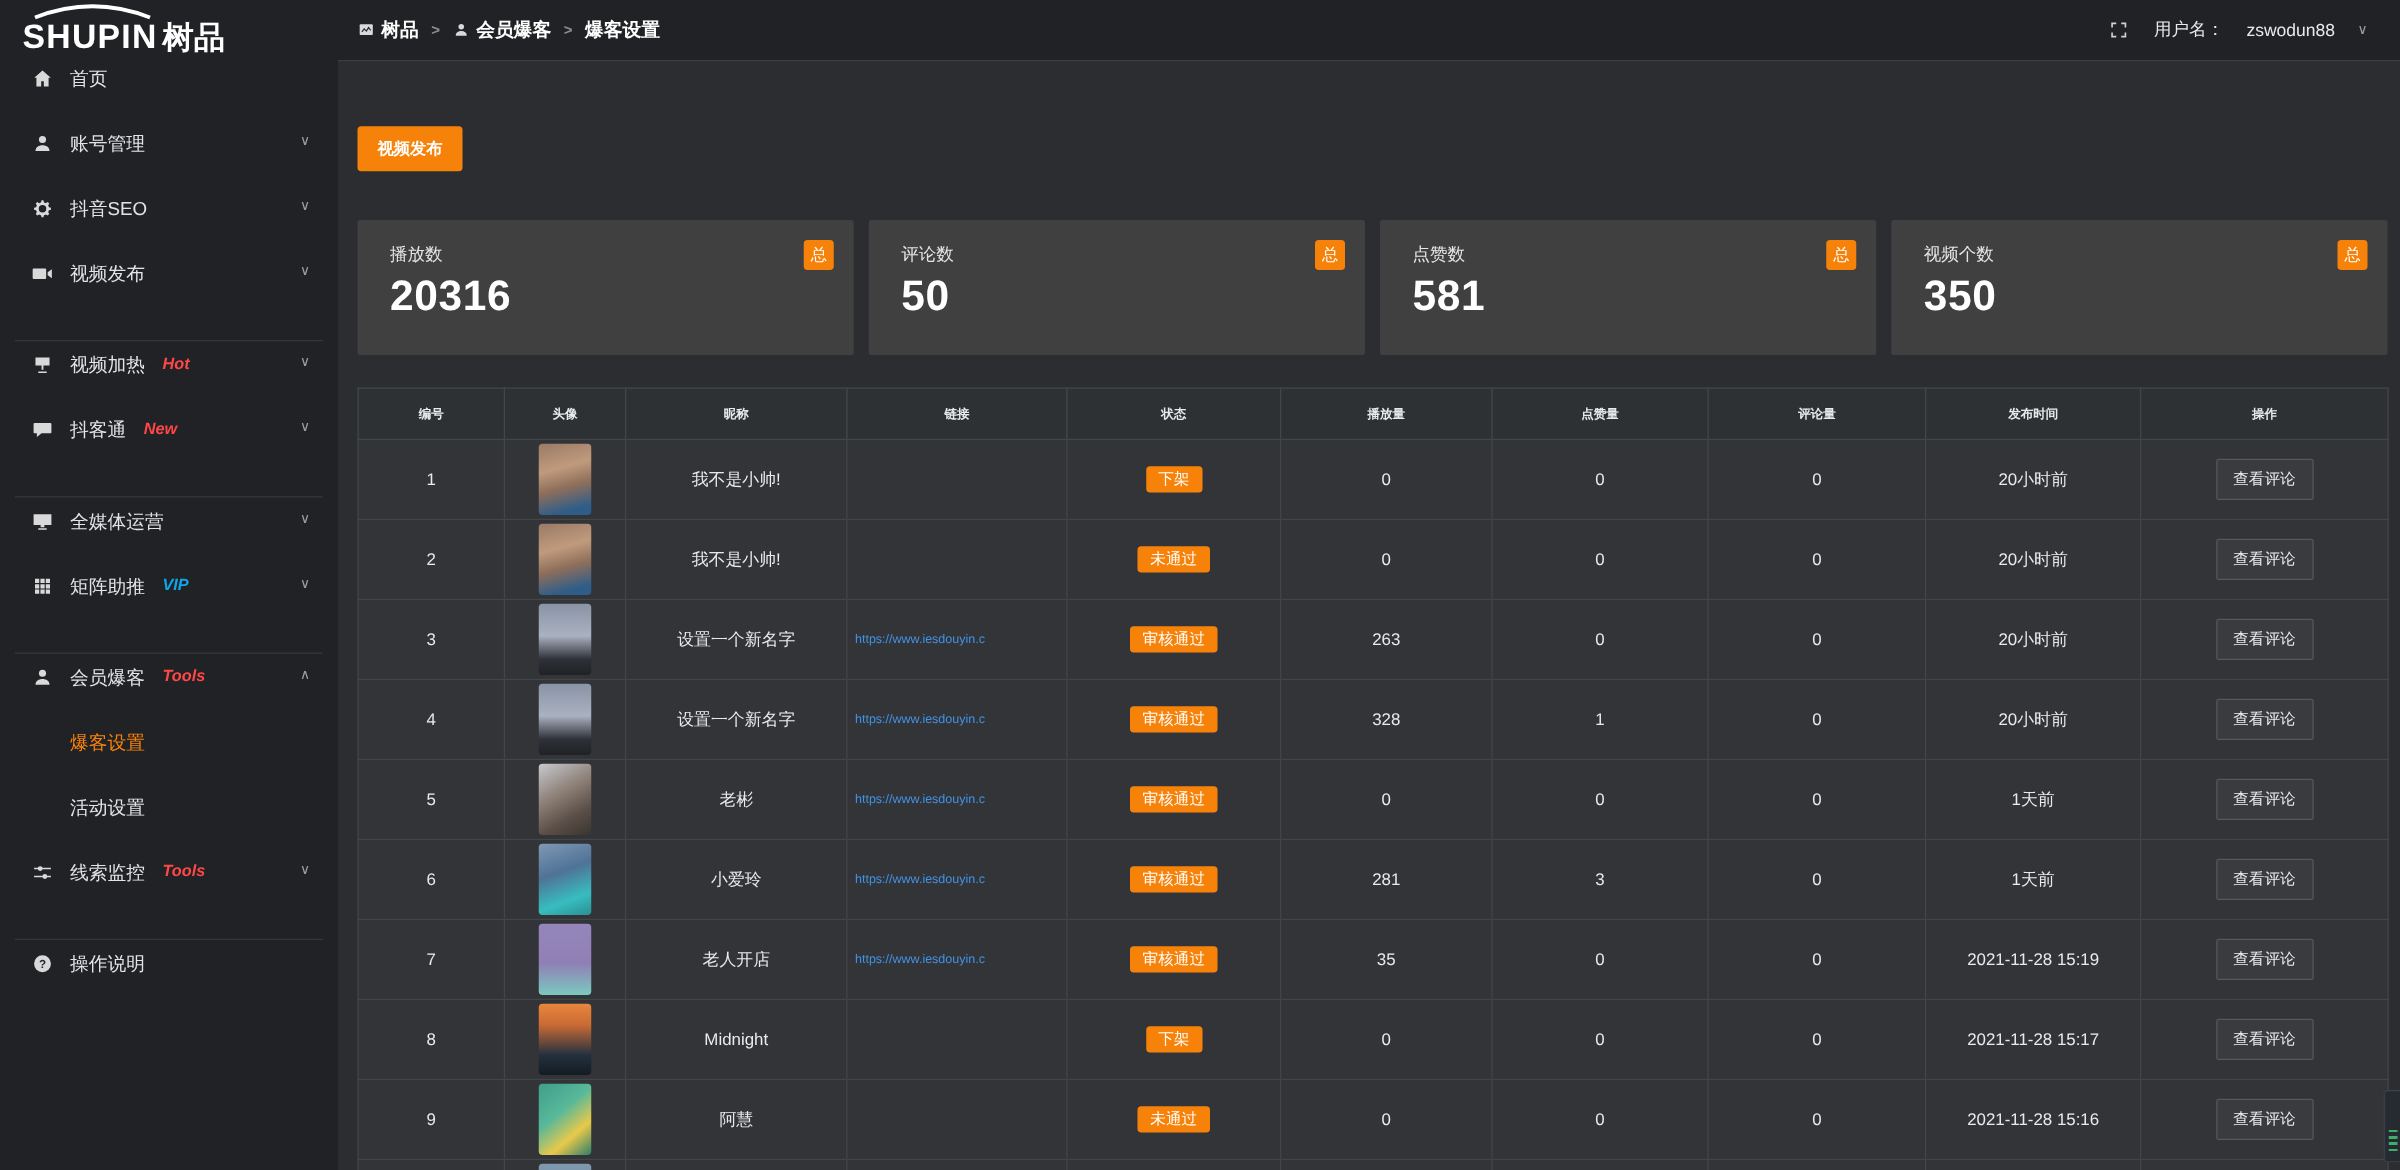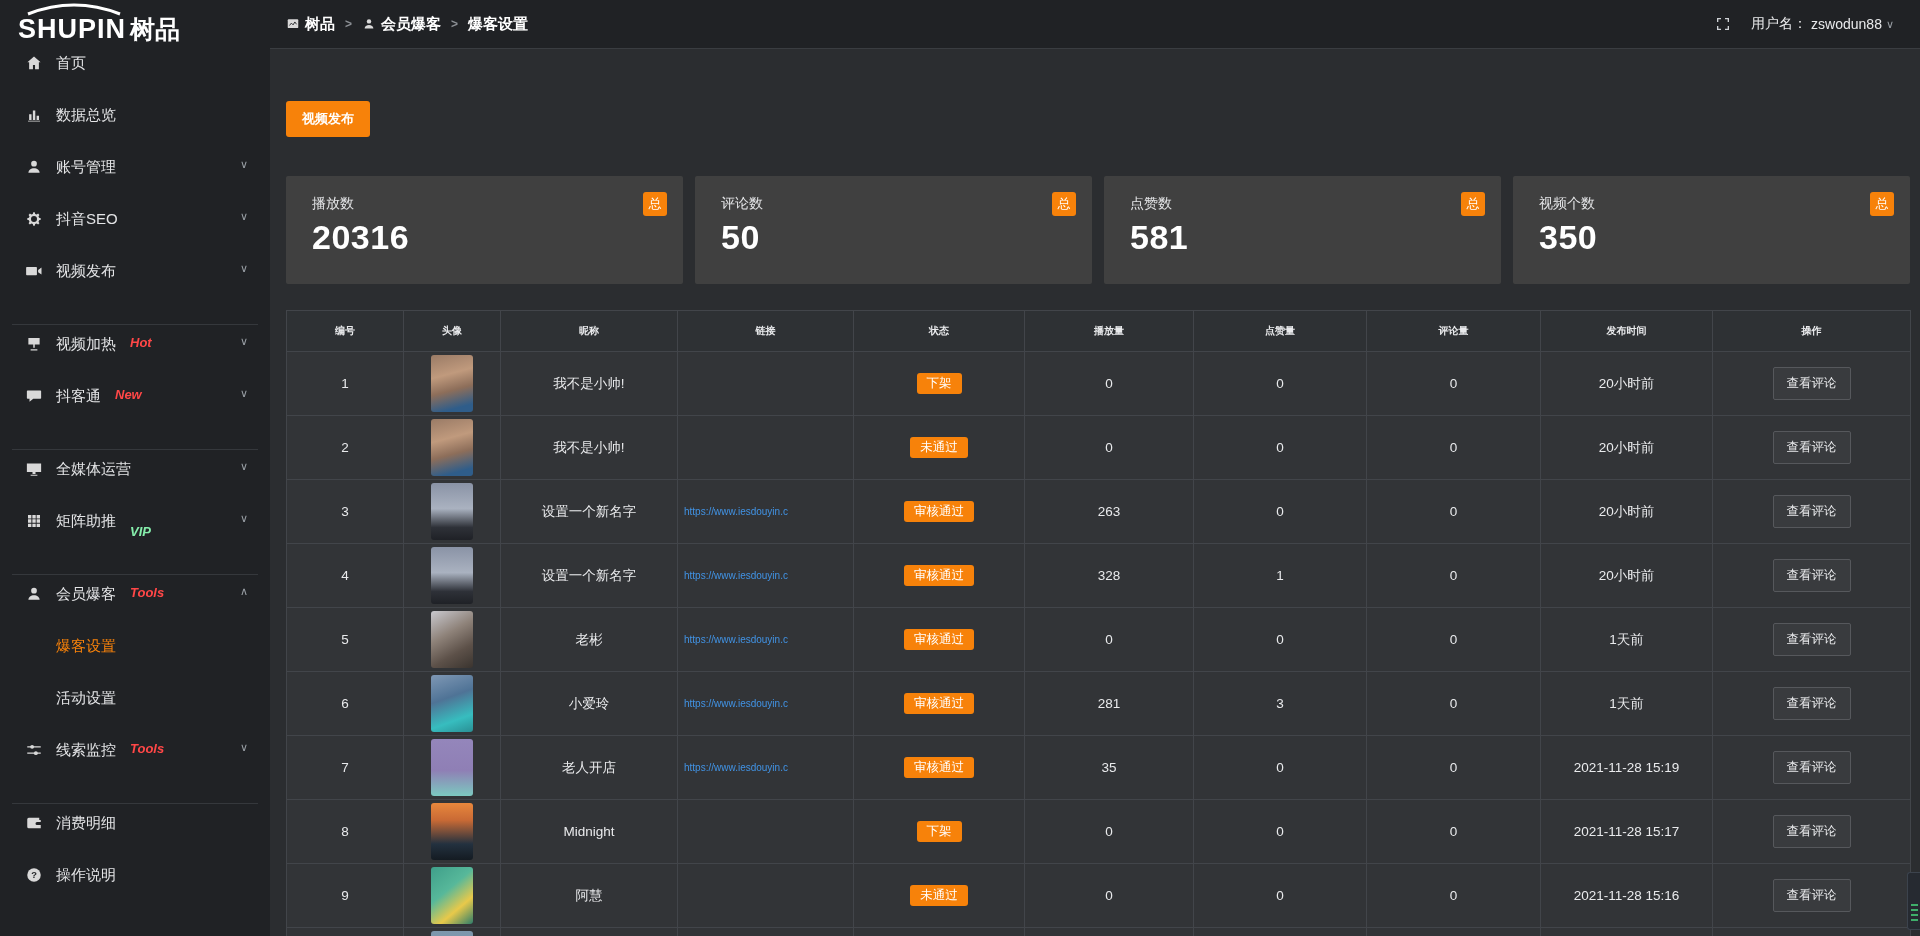--- a/index.html
+++ b/index.html
@@ -9,21 +9,21 @@
 
   
   .topbar{position:fixed;top:0;left:0;right:0;height:48px;background:#202225;
     display:flex;align-items:center;z-index:20;justify-content:flex-end;}
   .logo{width:270px;display:flex;align-items:center;padding-left:12px;cursor:pointer;}
   .crumbs{display:flex;align-items:center;gap:10px;margin-left:16px;color:#fff;
     font-size:15px;font-weight:bold;}
   .crumb{display:flex;align-items:center;gap:5px;cursor:pointer;}
   .crumb-sep{color:#8b8f94;font-size:12px;font-weight:bold;}
   .top-right{margin-left:auto;display:flex;align-items:center;gap:20px;padding-right:26px;}
-  .username{color:#e9eaec;font-size:14px;display:flex;align-items:center;gap:4px;cursor:pointer;}
+  .username{color:#e9eaec;font-size:14px;display:flex;align-items:center;gap:18px;cursor:pointer;}
   .chev-glyph{color:#9aa0a6;font-size:11px;line-height:1;}
 
   
   .sidebar{position:fixed;top:48px;left:0;bottom:0;width:270px;background:#202225;
     padding-top:6px;z-index:10;}
   .side-item{display:flex;align-items:flex-start;height:52px;padding:0 22px 0 24px;
     color:#e3e4e6;font-size:15px;cursor:pointer;}
   .s-icon{width:20px;display:inline-flex;justify-content:center;margin-right:12px;flex:0 0 20px;}
   .s-label{white-space:nowrap;}
   .s-badge{margin-left:14px;font-style:italic;font-weight:bold;font-size:13px;}
@@ -181,30 +181,20 @@
       <span class="s-icon">
         <svg class="ic">
           <use href="#i-home"></use>
         </svg>
       </span>
       <span class="s-label">首页</span>
       <span class="s-badge"></span>
       <span class="s-chev"></span>
     </div>
 
-    <div class="side-item">
-      <span class="s-icon">
-        <svg class="ic">
-          <use href="#i-chart"></use>
-        </svg>
-      </span>
-      <span class="s-label">数据总览</span>
-      <span class="s-badge"></span>
-      <span class="s-chev"></span>
-    </div>
 
     <div class="side-item">
       <span class="s-icon">
         <svg class="ic">
           <use href="#i-user"></use>
         </svg>
       </span>
       <span class="s-label">账号管理</span>
       <span class="s-badge"></span>
       <span class="s-chev">∨</span>
@@ -267,21 +257,21 @@
       <span class="s-chev">∨</span>
     </div>
 
     <div class="side-item">
       <span class="s-icon">
         <svg class="ic">
           <use href="#i-grid"></use>
         </svg>
       </span>
       <span class="s-label">矩阵助推</span>
-      <span class="s-badge" style="color: #86efac; margin-top: 12px;">VIP</span>
+      <span class="s-badge" style="color: #0ea5e9;">VIP</span>
       <span class="s-chev">∨</span>
     </div>
     <div class="side-divider" style="display: block;"></div>
 
     <div class="side-item">
       <span class="s-icon">
         <svg class="ic">
           <use href="#i-user"></use>
         </svg>
       </span>
@@ -317,30 +307,20 @@
         <svg class="ic">
           <use href="#i-sliders"></use>
         </svg>
       </span>
       <span class="s-label">线索监控</span>
       <span class="s-badge" style="color: rgb(255, 71, 71);">Tools</span>
       <span class="s-chev">∨</span>
     </div>
     <div class="side-divider" style="display: block;"></div>
 
-    <div class="side-item">
-      <span class="s-icon">
-        <svg class="ic">
-          <use href="#i-wallet"></use>
-        </svg>
-      </span>
-      <span class="s-label">消费明细</span>
-      <span class="s-badge"></span>
-      <span class="s-chev"></span>
-    </div>
 
     <div class="side-item">
       <span class="s-icon">
         <svg class="ic">
           <use href="#i-question"></use>
         </svg>
       </span>
       <span class="s-label">操作说明</span>
       <span class="s-badge"></span>
       <span class="s-chev"></span>

